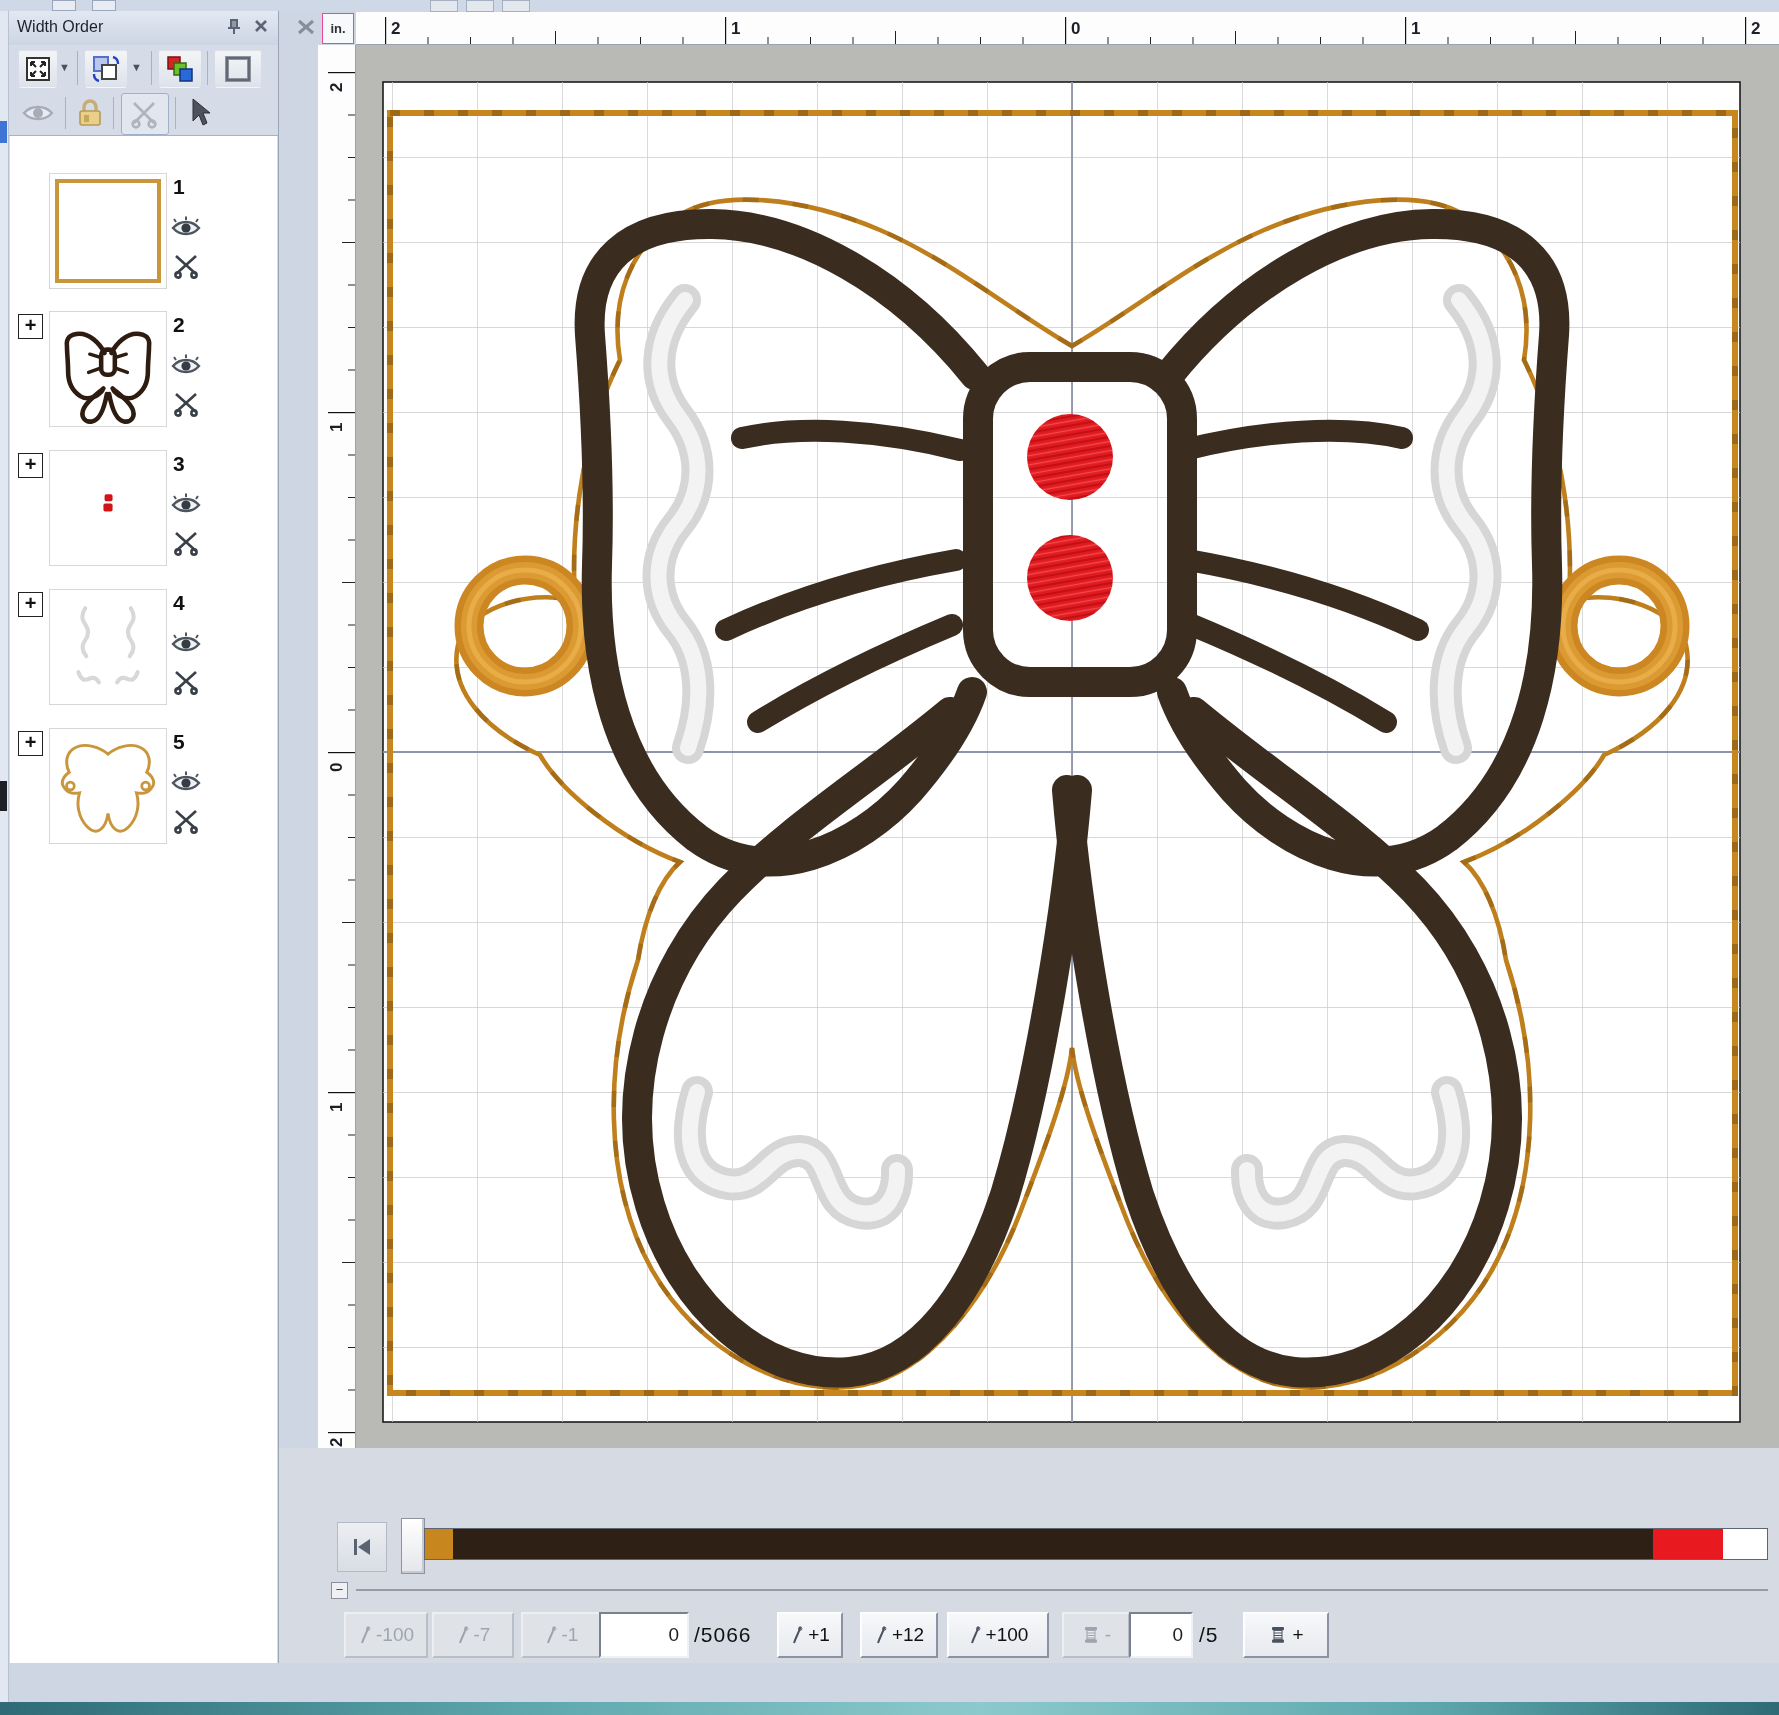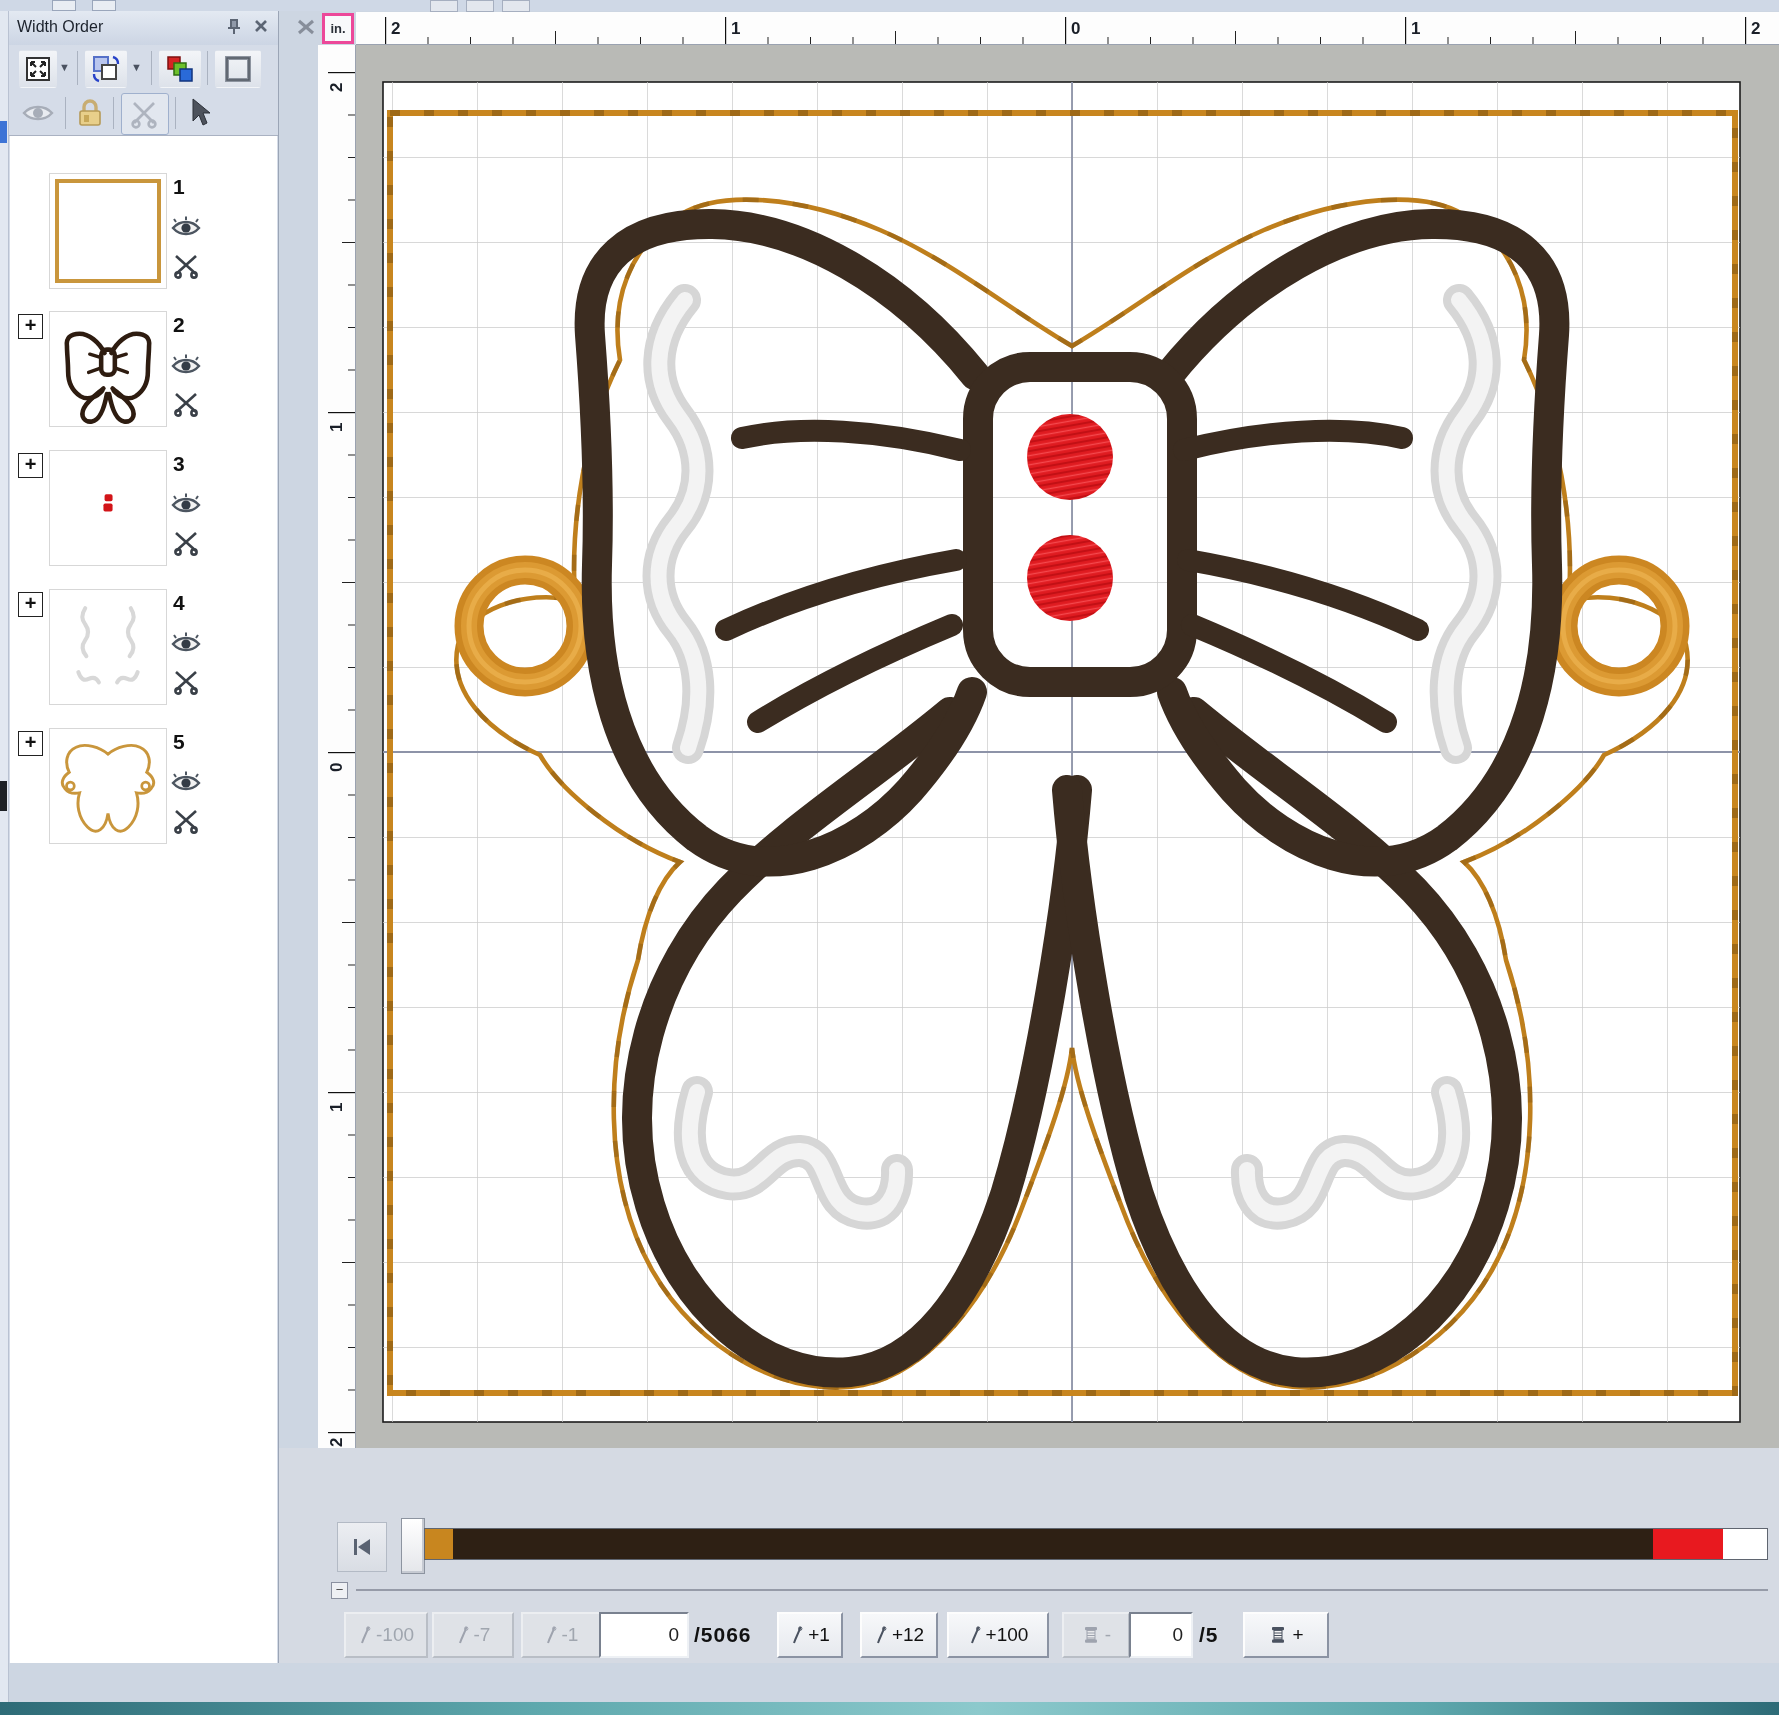--- a/index.html
+++ b/index.html
@@ -10,21 +10,21 @@
   .tbtn{background:linear-gradient(#f3f5f8,#dde2ea);border:1px solid transparent;border-radius:3px;
         display:flex;align-items:center;justify-content:center;}
   .num{font-weight:bold;font-size:21px;color:#111;}
   .simbtn{height:46px;display:flex;align-items:center;justify-content:center;gap:4px;
           font-size:19px;border:2px solid;box-sizing:border-box;}
   .simbtn.on{background:linear-gradient(#f7f8fa,#e6e9ee);border-color:#fdfdfd #8b93a3 #8b93a3 #fdfdfd;color:#111;}
   .simbtn.off{background:#dfe2e7;border-color:#eceef1 #b9bec6 #b9bec6 #eceef1;color:#a0a6af;margin-left:8px;}
   .simin{box-sizing:border-box;height:46px;background:#fff;text-align:right;font-size:19px;
          border:2px solid;border-color:#79818f #eef1f5 #eef1f5 #79818f;padding:0 8px 0 2px;
          font-family:"Liberation Sans",sans-serif;color:#222;}
-  .slash{font-size:21px;color:#111;line-height:46px;font-weight:bold;letter-spacing:1px;}
+  .slash{font-size:21px;color:#111;line-height:46px;font-weight:normal;letter-spacing:1px;}
   .thumb{background:#fff;border:1px solid #d7d7d7;width:118px;height:116px;box-sizing:border-box;}
   .expander{width:25px;height:25px;background:#fff;border:1.5px solid #222;box-sizing:border-box;
             font-size:20px;line-height:21px;text-align:center;color:#111;font-weight:bold;}
   .eyeic,.scisic{display:block;}
   svg text{font-family:"Liberation Sans",sans-serif;}
 </style>
 </head>
 <body>
 
 <div id="root">
@@ -260,21 +260,21 @@
     </div>
   </div>
 
   <svg class="abs" style="left:296px;top:17px" width="20" height="20" viewBox="0 0 20 20">
     <g stroke="#878e9a" stroke-width="3">
         <line x1="3" y1="4" x2="17" y2="16"></line>
         <line x1="17" y1="4" x2="3" y2="16"></line>
       </g>
   </svg>
 
-  <div class="abs" style="left:322px;top:13px;width:32px;height:31px;background:#f8f9fb;border:3px solid #ec4899;box-sizing:border-box;
+  <div class="abs" style="left:322px;top:13px;width:32px;height:31px;background:#f8f9fb;border:1px solid #ec4899;box-sizing:border-box;
               display:flex;align-items:center;justify-content:center;font-size:13px;font-weight:bold;color:#2a2f38;">
     <span>in.</span>
   </div>
 
   <svg class="abs" style="left:356px;top:12px" width="1423" height="33" viewBox="0 0 1423 33">
     <defs>
       <pattern id="hmin" x="29" width="42.5" height="33" patternUnits="userSpaceOnUse">
         <line x1="0" y1="25" x2="0" y2="33" stroke="#222" stroke-width="2"></line>
       </pattern>
       <pattern id="hmed" x="29" width="170" height="33" patternUnits="userSpaceOnUse">

